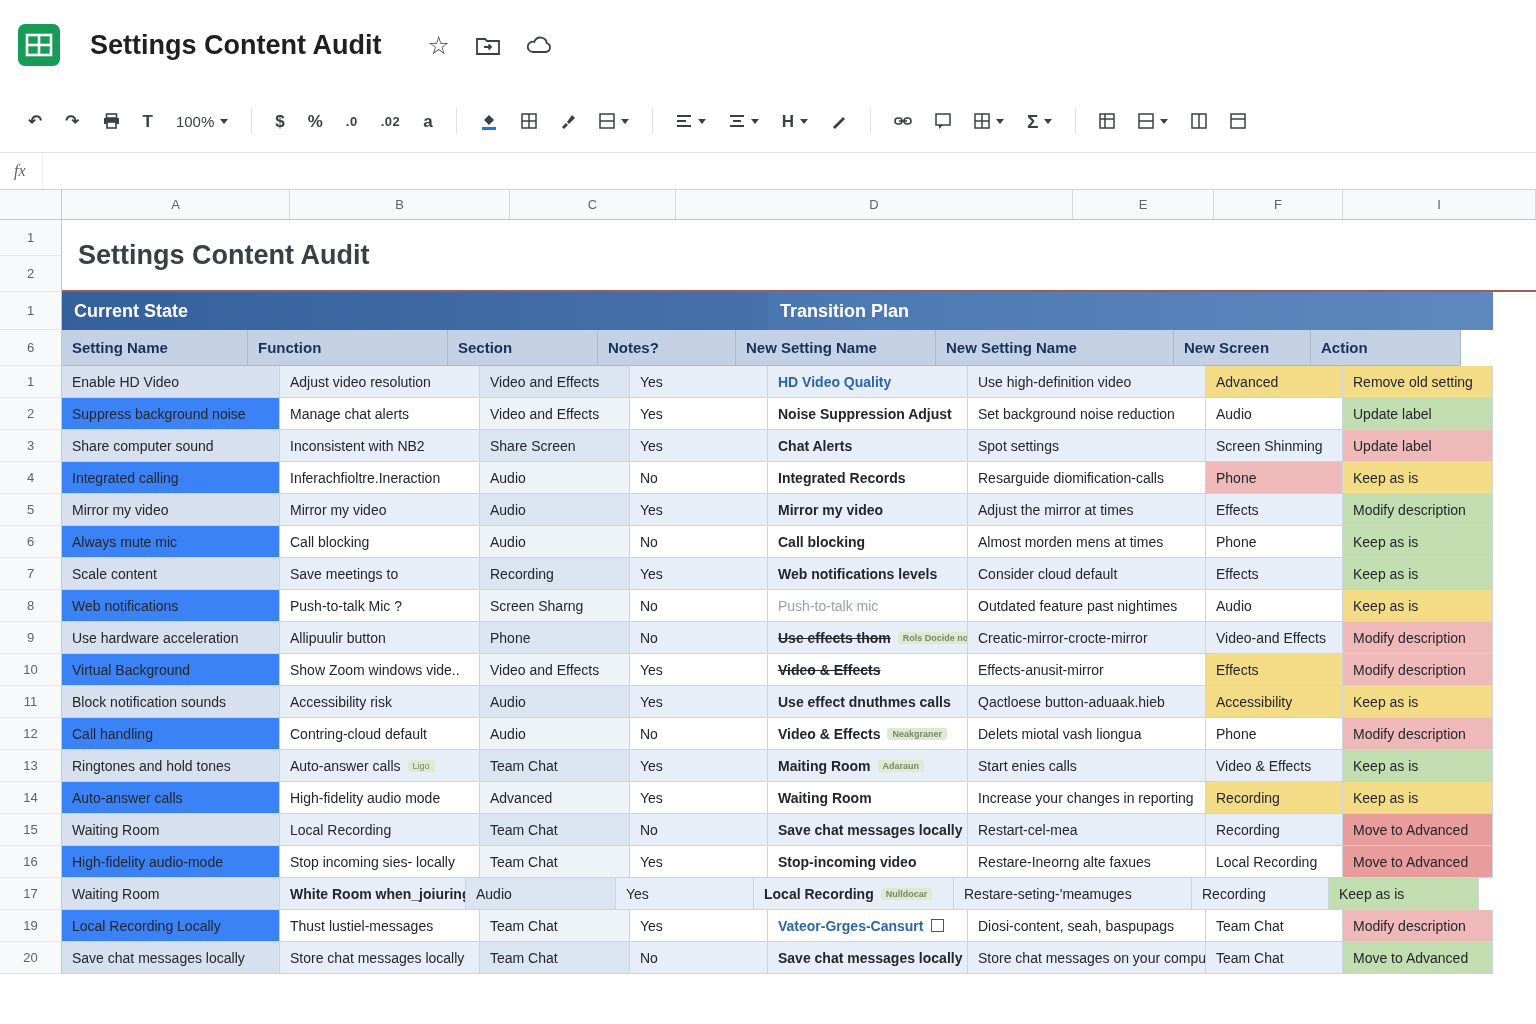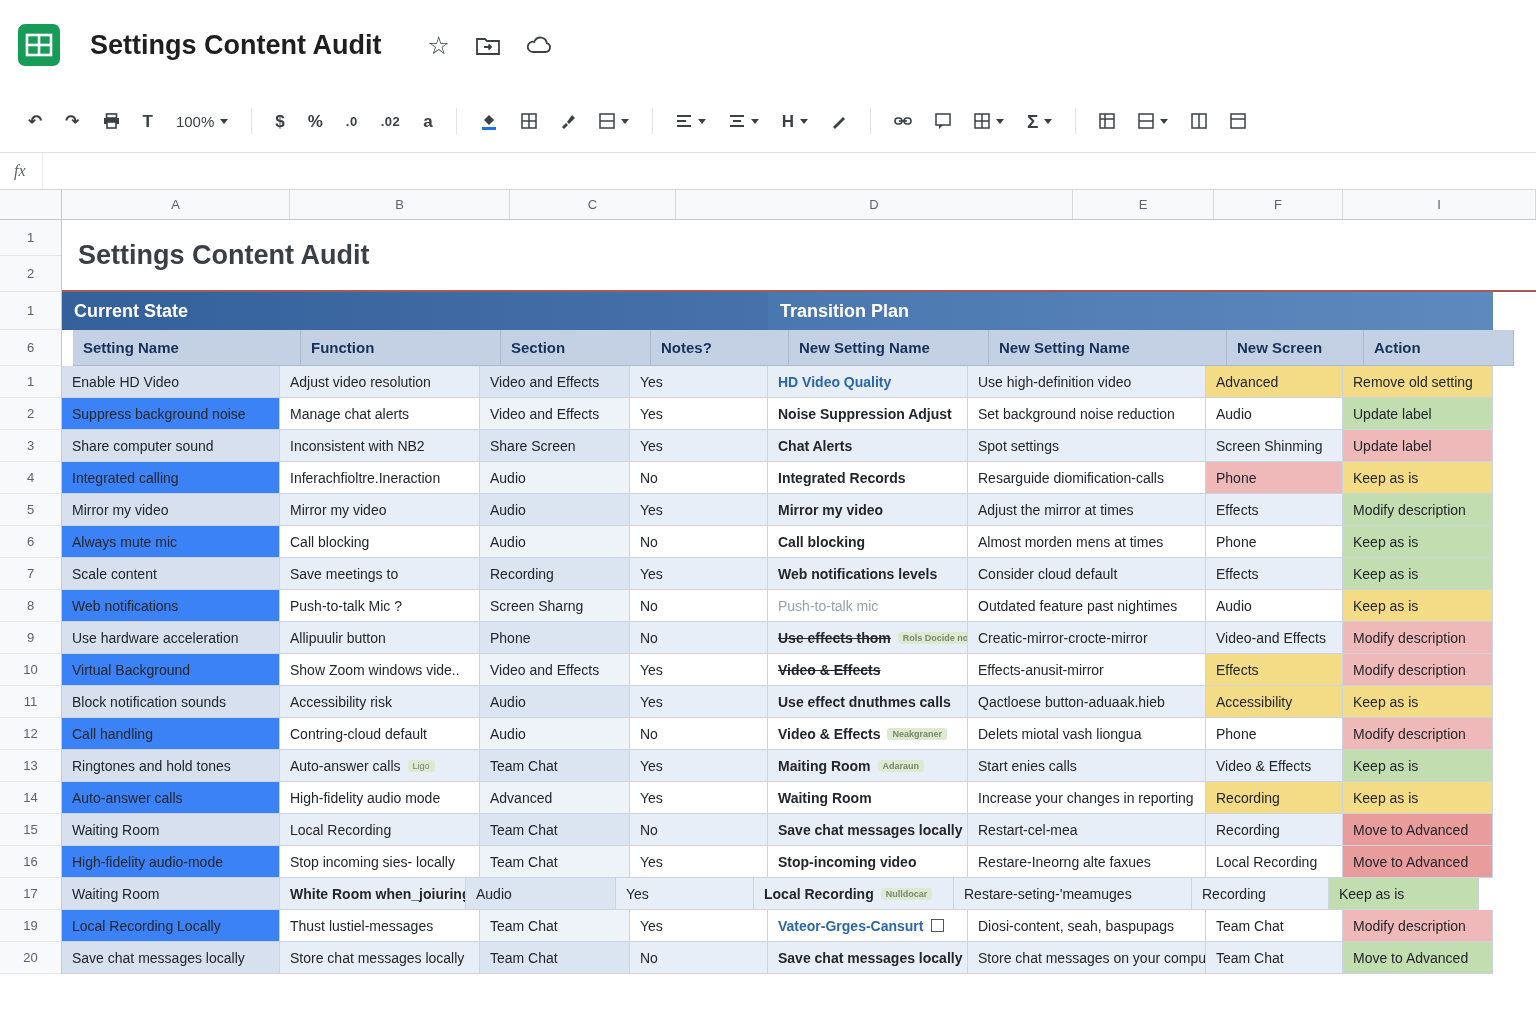--- a/index.html
+++ b/index.html
@@ -255,21 +255,21 @@
 
 <div class="row banner-row" data-name="banner-row">
   <div class="gut" data-name="row-number">1</div>
   <div class="banner left" data-name="banner-current-state">Current State</div>
   <div class="banner right" data-name="banner-transition-plan">Transition Plan</div>
 </div>
 
 <div class="row header-row" data-name="table-header">
   <div class="gut" data-name="row-number">6</div>
   <div class="hcells" data-name="table-header-row">
-      <div class="hcell" data-name="header-cell" style="width: 228px; margin-left: 11px;">Setting Name</div>
+      <div class="hcell" data-name="header-cell" style="width: 186px;">Setting Name</div>
       <div class="hcell" data-name="header-cell" style="width: 200px;">Function</div>
       <div class="hcell" data-name="header-cell" style="width: 150px;">Section</div>
       <div class="hcell" data-name="header-cell" style="width: 138px;">Notes?</div>
       <div class="hcell" data-name="header-cell" style="width: 200px;">New Setting Name</div>
       <div class="hcell" data-name="header-cell" style="width: 238px;">New Setting Name</div>
       <div class="hcell" data-name="header-cell" style="width: 137px;">New Screen</div>
       <div class="hcell" data-name="header-cell" style="width: 150px;">Action</div>
     </div>
 </div>
 

